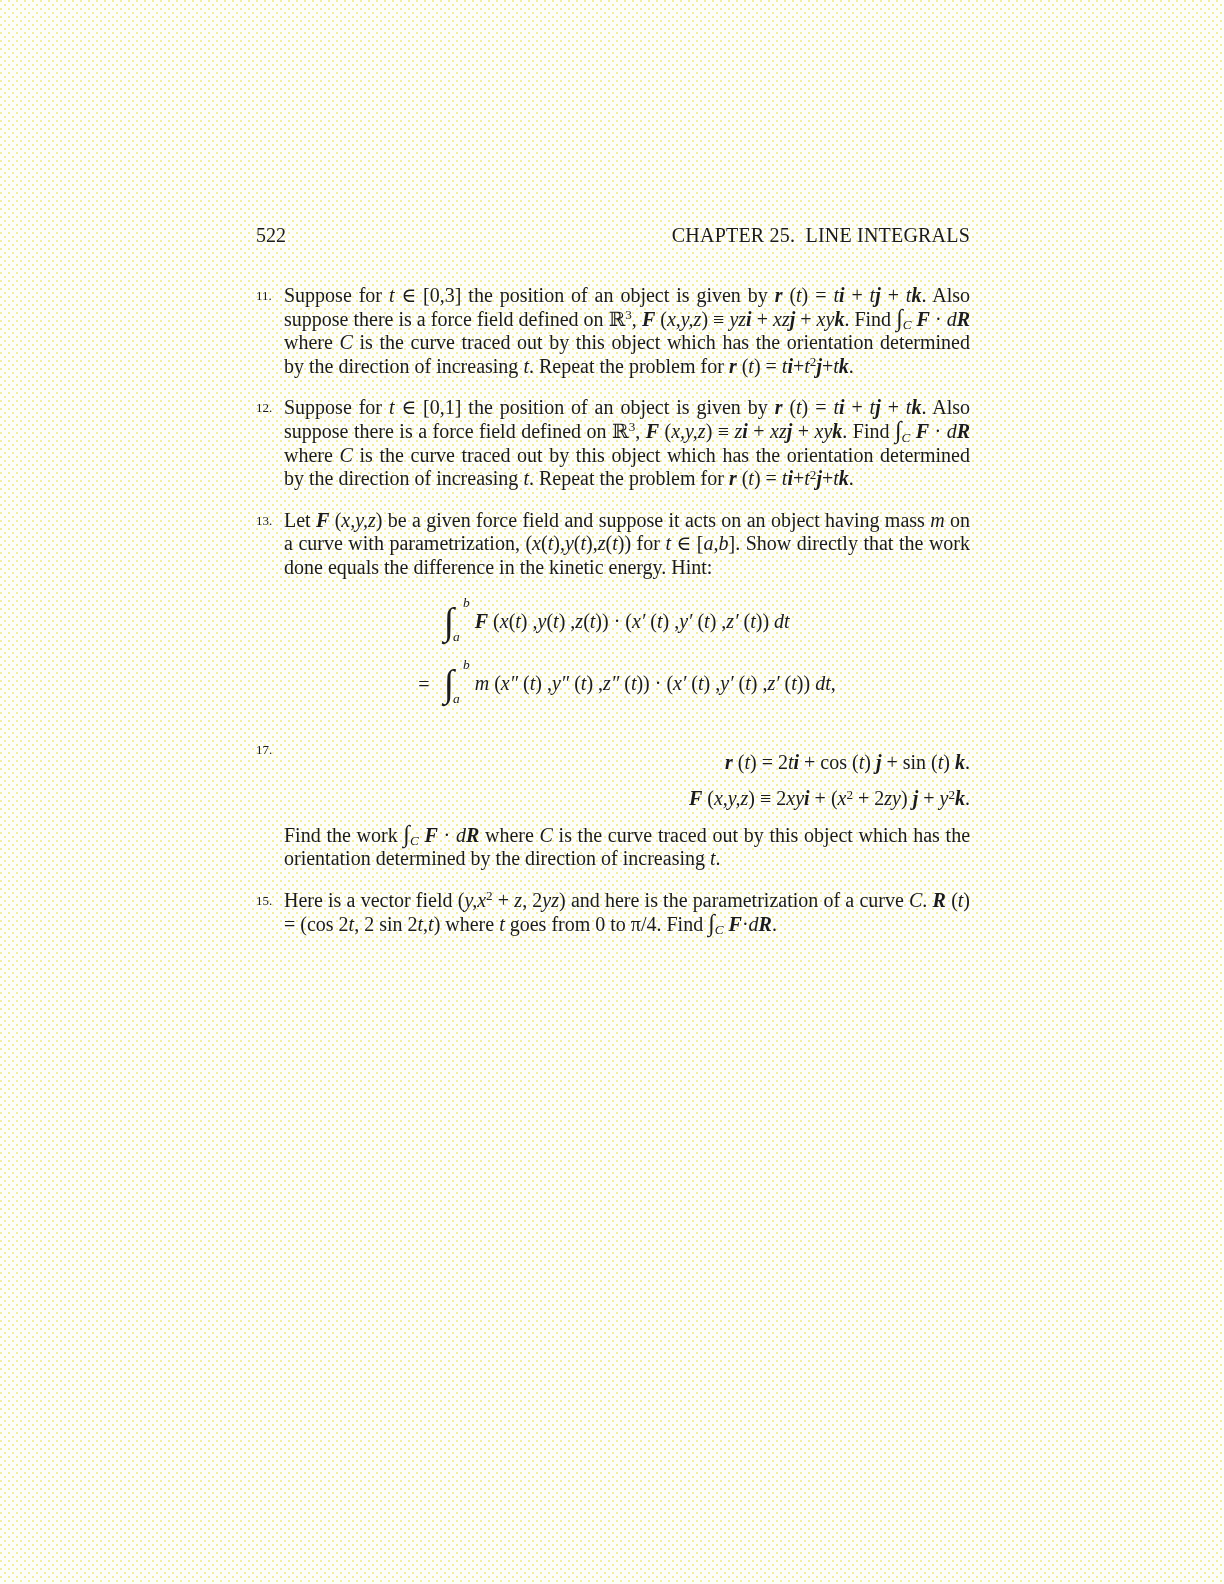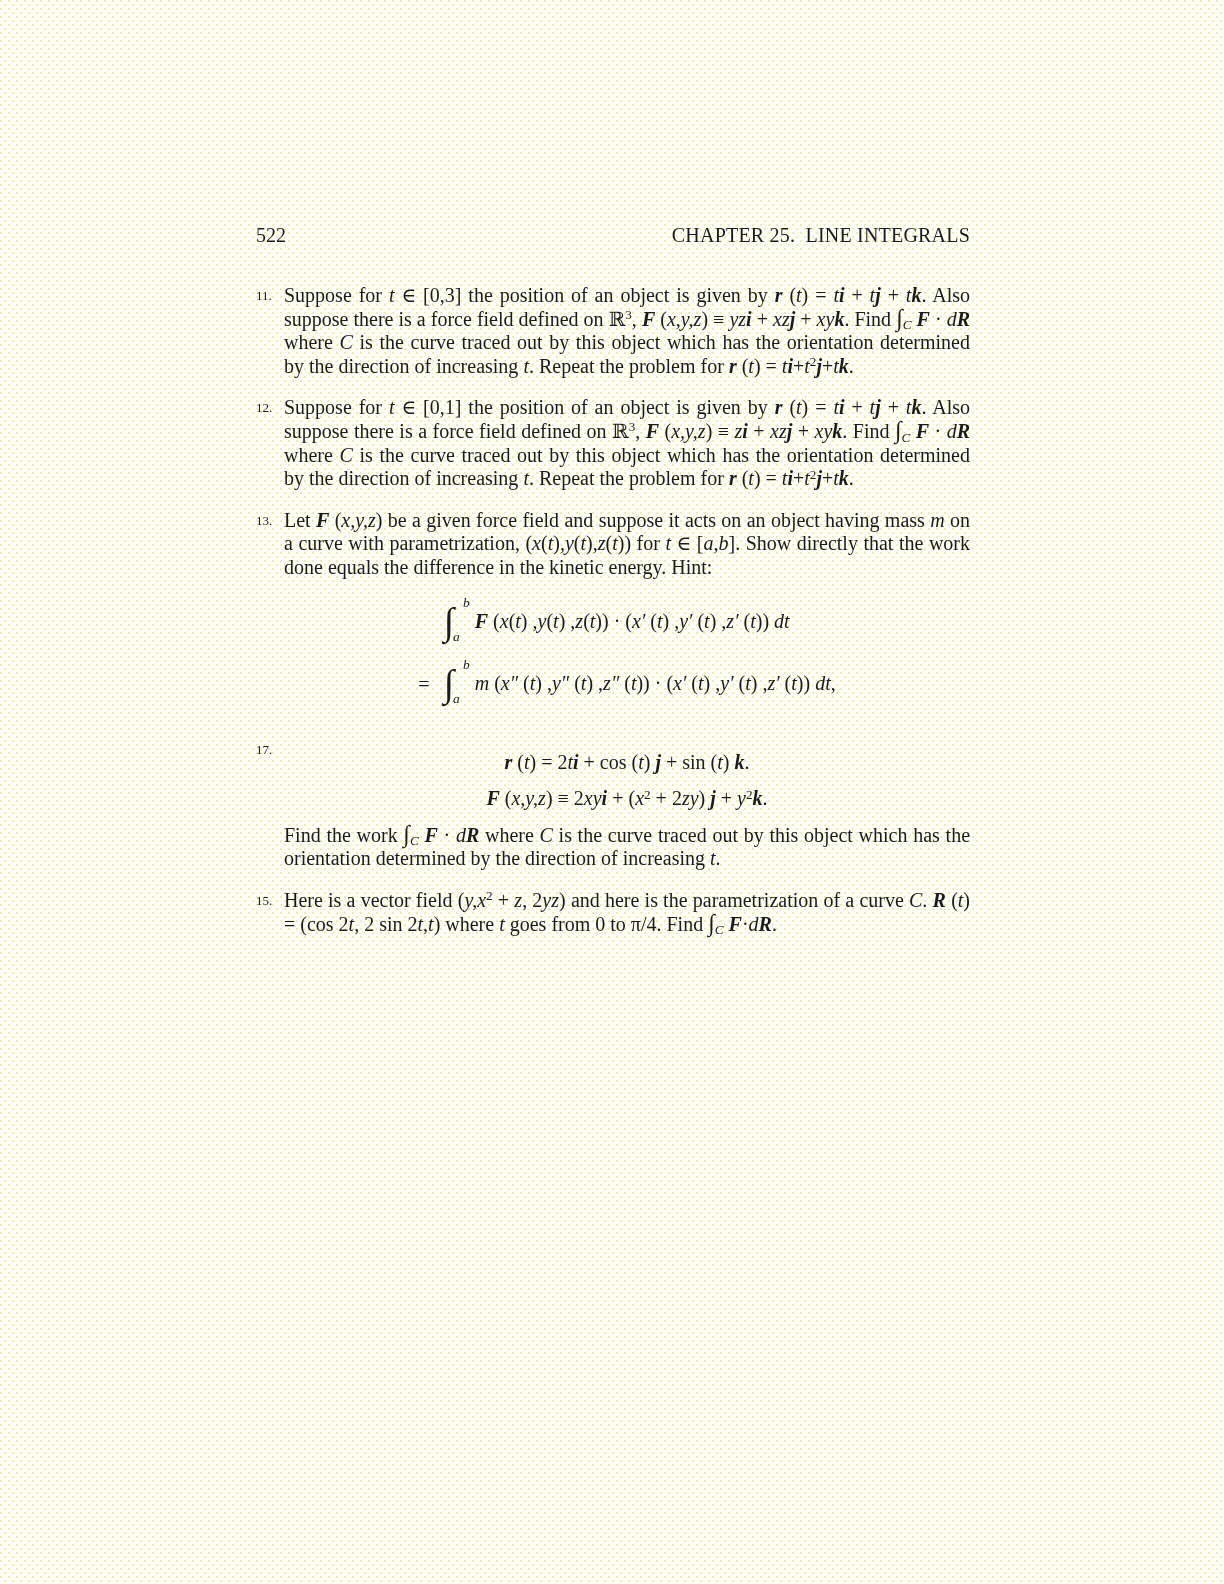--- a/index.html
+++ b/index.html
@@ -25,21 +25,21 @@
     font-size: 20px; line-height: 22px; margin-bottom: 38px;
   }
   .chap-head { white-space: pre; letter-spacing: 0.2px; }
 
   .problem { display: flex; margin-bottom: 18px; align-items: flex-start; }
   .num { flex: 0 0 28px; font-size: 13px; line-height: 23.6px; }
   .pbody { flex: 1; font-size: 20px; line-height: 23.6px; text-align: justify; }
   .para { margin: 0; }
 
   
-  .eqc { text-align: center; margin: 13px 0 13px; }
+  .eqc { text-align: right; margin: 13px 0 13px; }
 
   
   .eqalign { display: table; margin: 12px auto 4px; }
   .eqrow  { display: table-row; }
   .eqlhs  { display: table-cell; text-align: right; vertical-align: middle; padding-right: 14px; }
   .eqexpr { display: table-cell; text-align: left;  vertical-align: middle; padding: 7px 0; }
 
   
   .it  { font-style: italic; }
   .bo  { font-weight: 400; }

